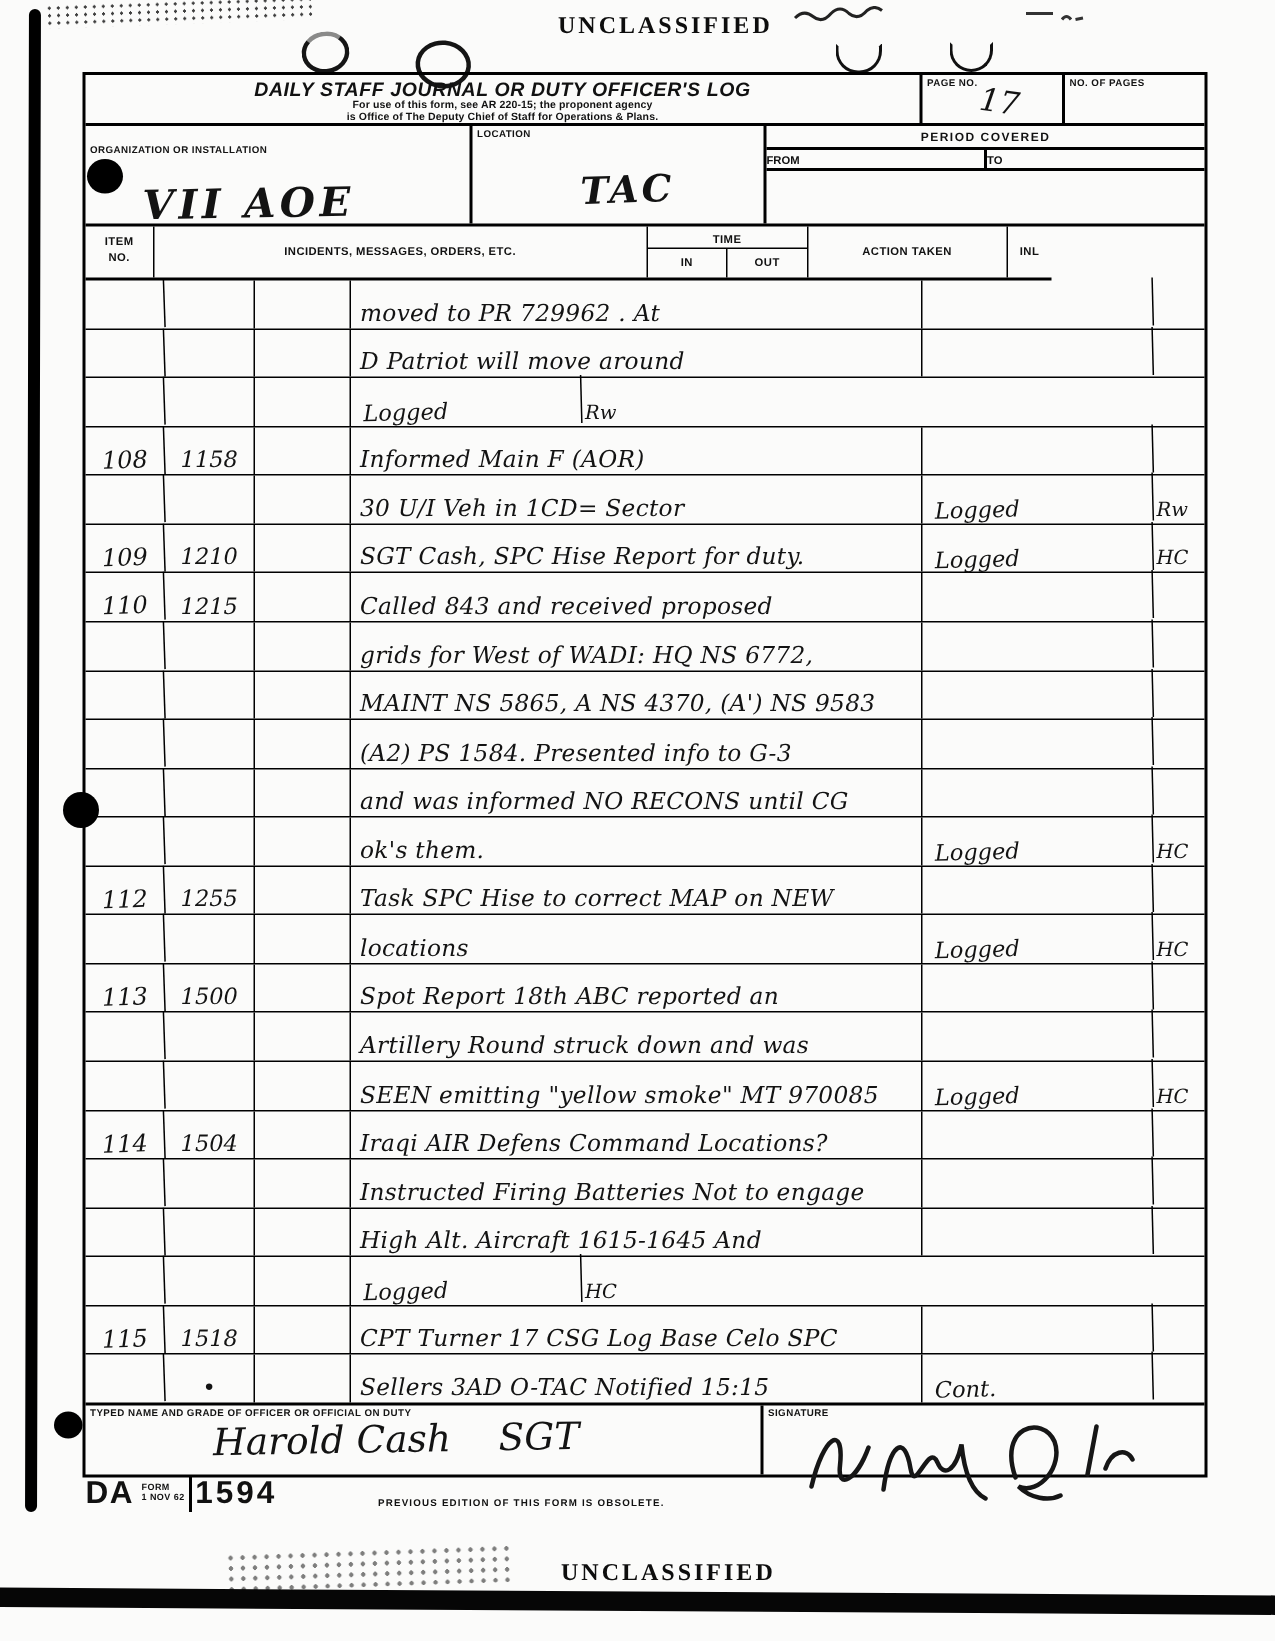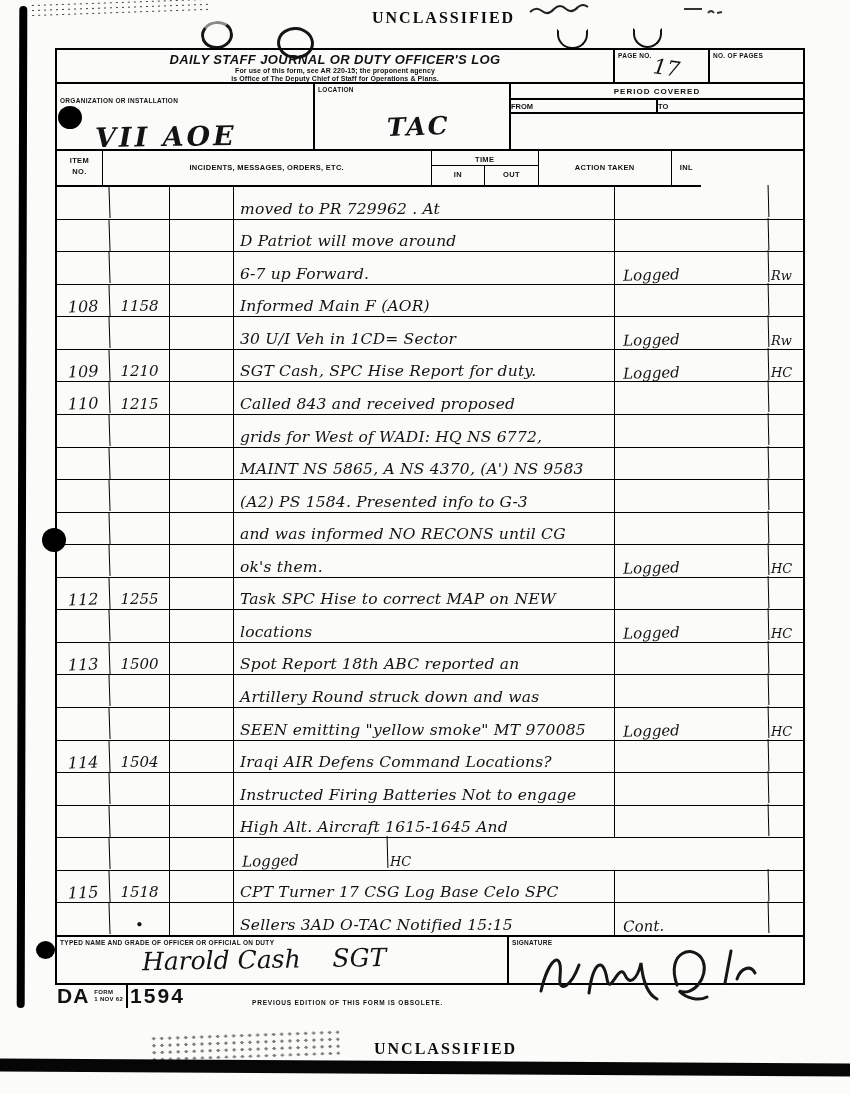--- a/index.html
+++ b/index.html
@@ -184,21 +184,20 @@
     <div class="c tout hw"></div>
     <div class="c inc hw">D Patriot will move around</div>
     <div class="c act hw"></div>
     <div class="c inl hw"></div>
   </div>
 
   <div class="trow">
     <div class="c no hw"></div>
     <div class="c tin hw"></div>
     <div class="c tout hw"></div>
-    <div class="c inc hw">6-7 up Forward.</div>
     <div class="c act hw">Logged</div>
     <div class="c inl hw">Rw</div>
   </div>
 
   <div class="trow">
     <div class="c no hw">108</div>
     <div class="c tin hw">1158</div>
     <div class="c tout hw"></div>
     <div class="c inc hw">Informed Main F (AOR)</div>
     <div class="c act hw"></div>

